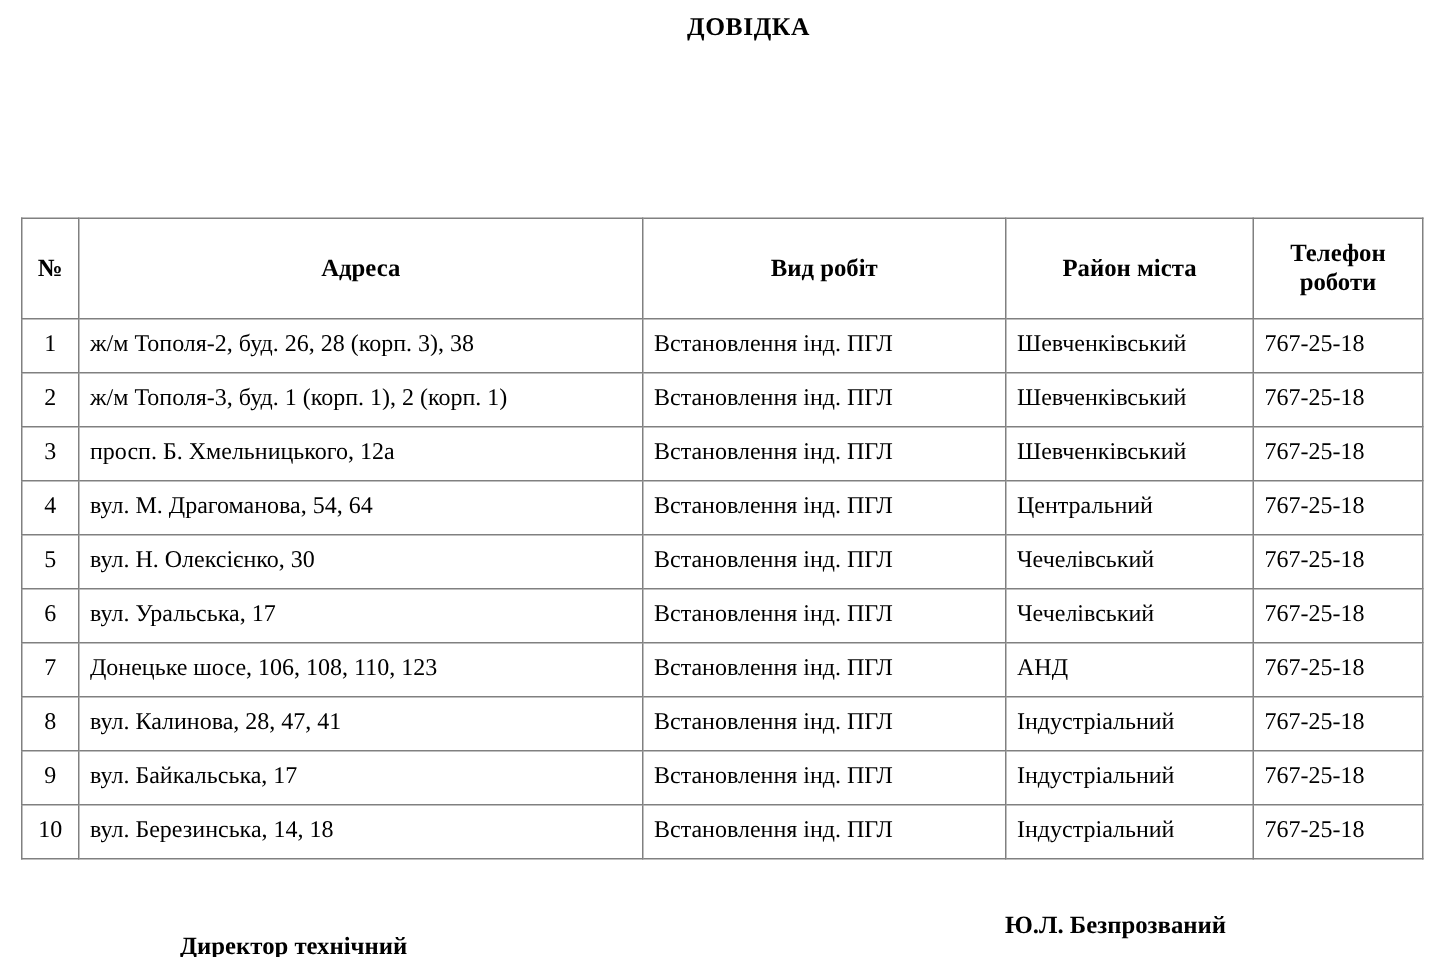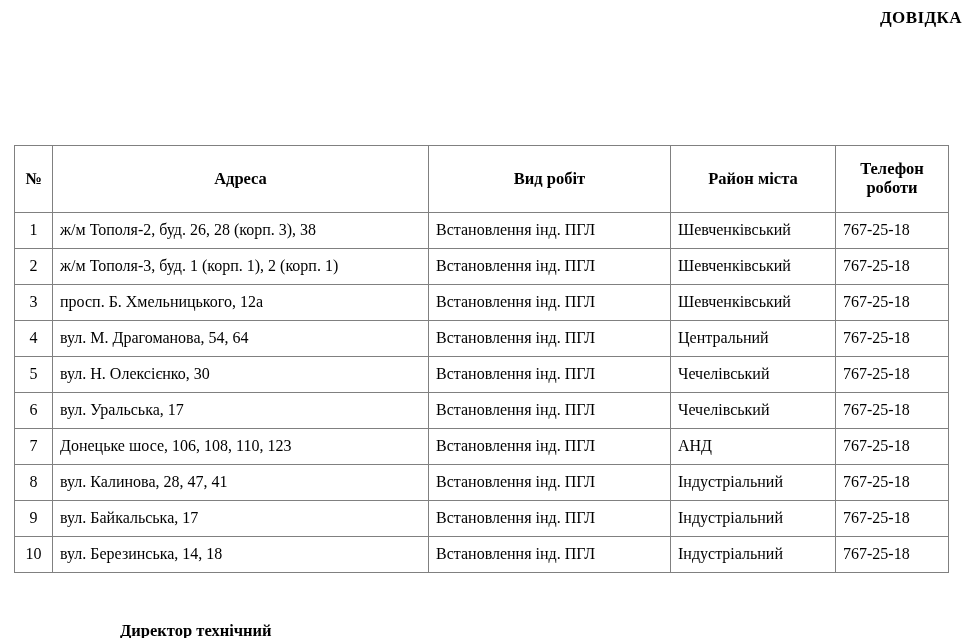--- a/index.html
+++ b/index.html
@@ -13,21 +13,21 @@
     background: #ffffff;
     font-family: "Liberation Serif", "DejaVu Serif", serif;
     color: #000000;
     overflow: hidden;
     position: relative;
   }
 
   
   .doc-heading {
     padding-top: 9px;
-    text-align: right;
+    text-align: center;
     padding-left: 36px;
   }
   .doc-title {
     font-size: 17px;
     font-weight: bold;
     letter-spacing: 0.4px;
     line-height: 1.1;
     margin: 0 0 14px 0;
   }
   .doc-subtitle {
@@ -216,13 +216,14 @@
           <td class="cell-work">Встановлення інд. ПГЛ</td>
           <td class="cell-dist">Індустріальний</td>
           <td class="cell-phone">767-25-18</td>
         </tr>
       </tbody>
   </table>
 </div>
 
 <div class="doc-footer">
   <div class="footer-role">Директор технічний</div>
+  <div class="footer-name">Ю.Л. Безпрозваний</div>
 </div>
 
 </body></html>

